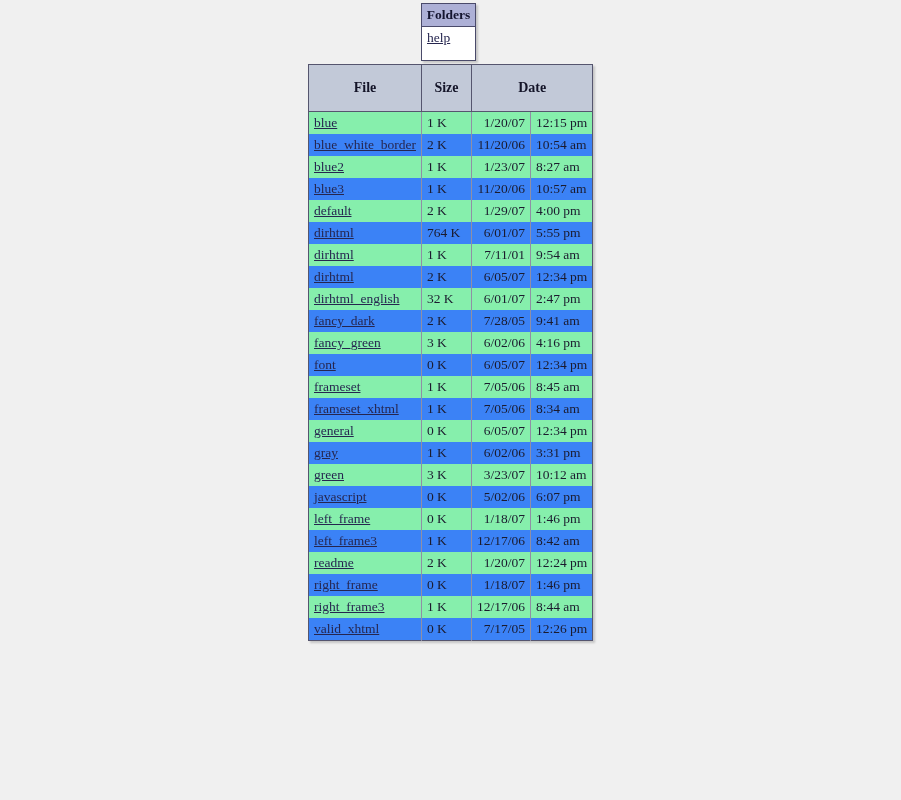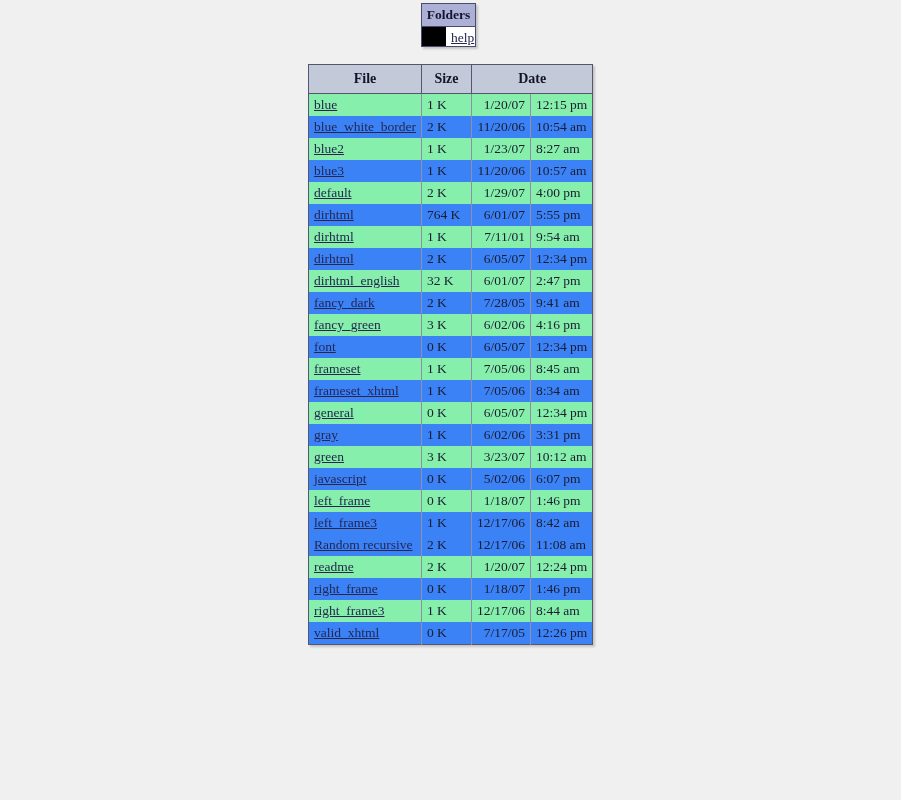--- a/index.html
+++ b/index.html
@@ -34,24 +34,23 @@
     font-size: 13.5px;
     line-height: 22px;
     height: 22px;
     text-align: center;
     color: #151530;
     padding: 0 3px;
     white-space: nowrap;
   }
   #folders-body {
     background: #ffffff;
-    height: 19px;
+    height: 33px;
     padding: 3px 0 0 5px;
     box-sizing: border-box;
-    margin-left: 24px;
   }
   a.lnk {
     color: #26264f;
     text-decoration: underline;
     font-size: 13.5px;
     cursor: pointer;
   }
 
   
   #file-table-wrap {
@@ -67,21 +66,21 @@
     font-size: 13.5px;
     table-layout: fixed;
   }
   table#file-table th {
     background: #c2c9d8;
     border: 1px solid #55556e;
     font-weight: bold;
     font-size: 14px;
     height: 24px;
     line-height: 24px;
-    padding: 2px 4px;
+    padding: 11px 4px;
     text-align: center;
     color: #141428;
   }
   table#file-table td {
     border-left: 1px solid #8f8fa5;
     border-right: 1px solid #8f8fa5;
     height: 22px;
     line-height: 22px;
     padding: 0 5px;
     white-space: nowrap;
@@ -247,26 +246,20 @@
           <td class="c-size">0 K</td>
           <td class="c-date1">1/18/07</td>
           <td class="c-date2">1:46 pm</td>
         </tr>
         <tr class="alt">
           <td class="c-file"><a class="lnk" href="#">left_frame3</a></td>
           <td class="c-size">1 K</td>
           <td class="c-date1">12/17/06</td>
           <td class="c-date2">8:42 am</td>
         </tr>
-        <tr class="alt">
-          <td class="c-file"><a class="lnk" href="#">Random recursive</a></td>
-          <td class="c-size">2 K</td>
-          <td class="c-date1">12/17/06</td>
-          <td class="c-date2">11:08 am</td>
-        </tr>
         <tr class="norm">
           <td class="c-file"><a class="lnk" href="#">readme</a></td>
           <td class="c-size">2 K</td>
           <td class="c-date1">1/20/07</td>
           <td class="c-date2">12:24 pm</td>
         </tr>
         <tr class="alt">
           <td class="c-file"><a class="lnk" href="#">right_frame</a></td>
           <td class="c-size">0 K</td>
           <td class="c-date1">1/18/07</td>

